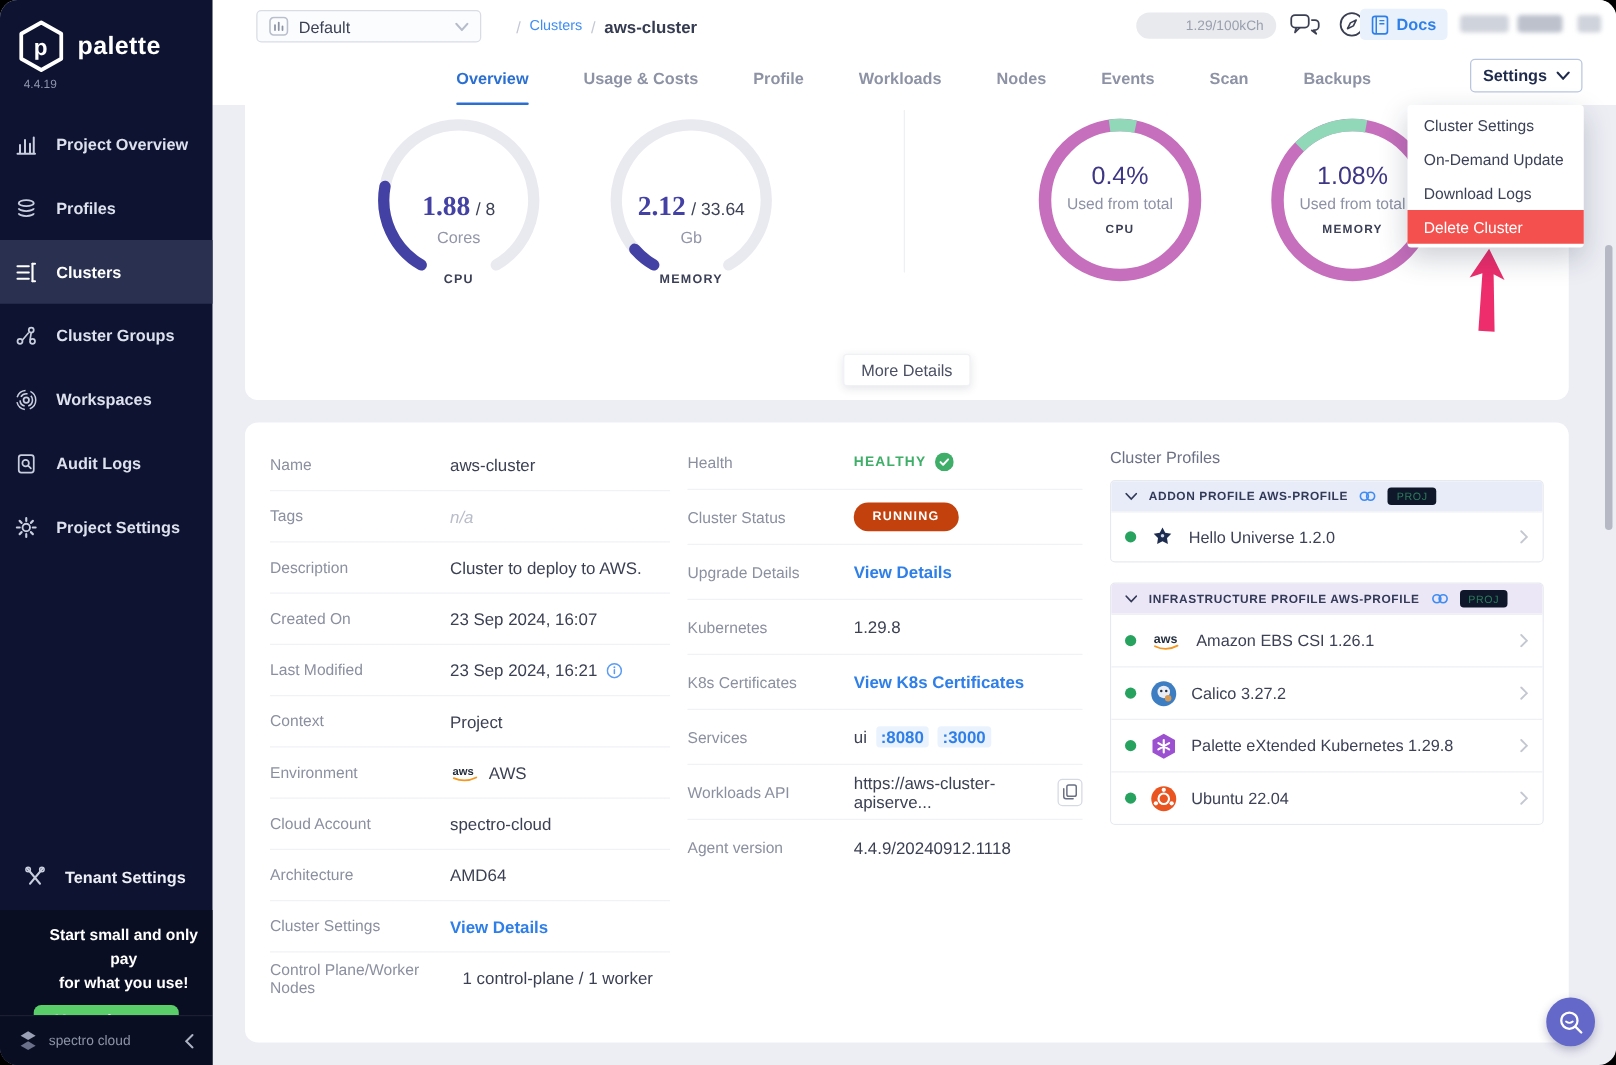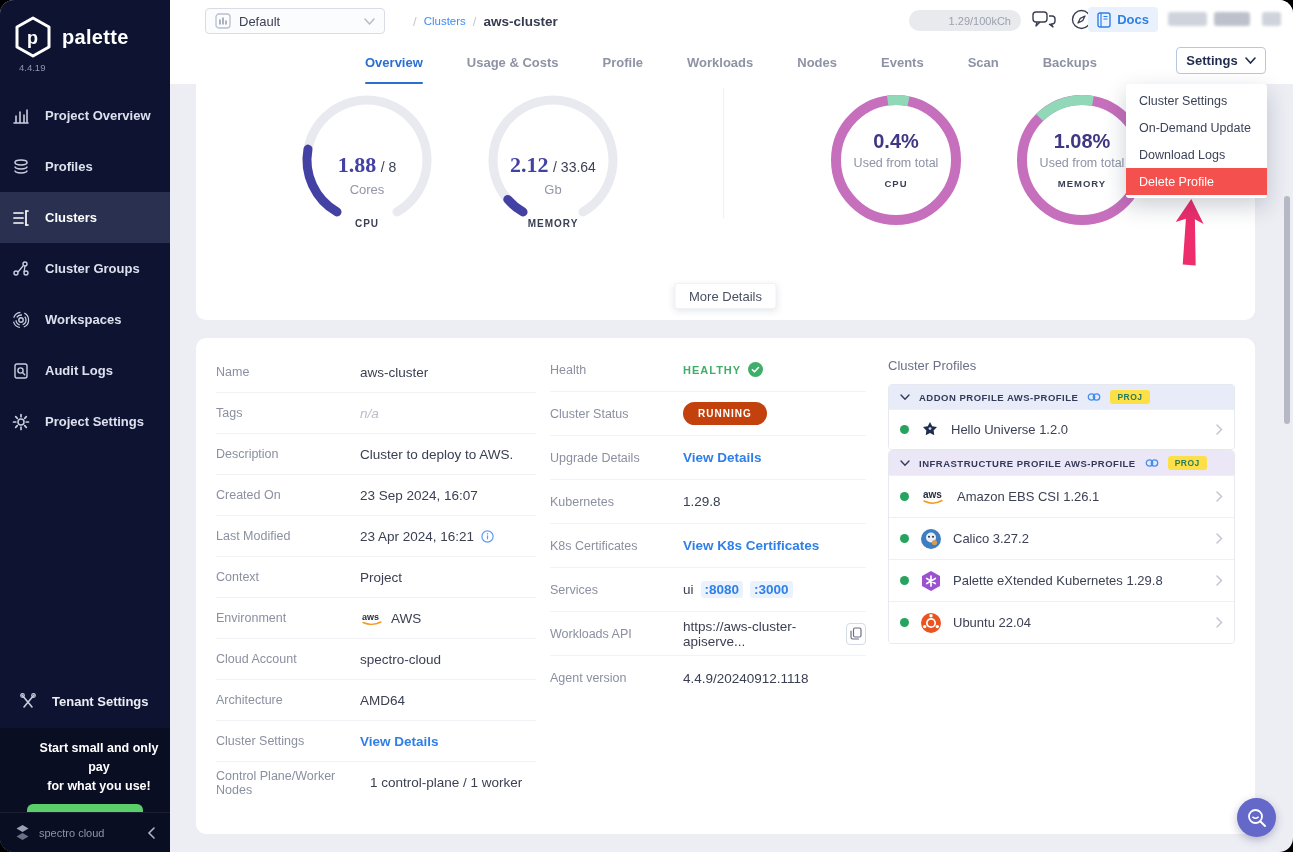--- a/index.html
+++ b/index.html
@@ -46,21 +46,21 @@
 
   
   .card-top { position:absolute; left:196px; top:84px; width:1059px; height:236px; background:#fff; border-radius:0 0 10px 10px; }
   .gauge { position:absolute; width:140px; height:150px; }
   .g-text { position:absolute; left:0; right:0; top:62px; text-align:center; }
   .g-val { font-size:22px; font-weight:700; color:#4342a4;font-family:Liberation Serif, serif; }
   .g-total { font-size:14px; color:#3c4155; }
   .g-unit { font-size:13px; color:#9296a8; margin-top:4px; text-align:center; }
   .g-label { position:absolute; left:0; right:0; bottom:11px; text-align:center; font-size:10px; font-weight:700; color:#3a3f55; letter-spacing:1px; }
   .d-text { position:absolute; left:0; right:0; top:40px; text-align:center; }
-  .d-val { font-size:20px; font-weight:700; color:#3e3784; }
+  .d-val { font-size:20px; font-weight:400; color:#3e3784; }
   .d-cap { font-size:12.5px; color:#8d92a6; margin-top:3px; }
   .d-label { position:absolute; left:0; right:0; top:88px; text-align:center; font-size:9.5px; font-weight:700; color:#3a3f55; letter-spacing:1px; }
   .vdivider { position:absolute; left:527px; top:4px; width:1px; height:130px; background:#eef0f6; }
   .more-btn { position:absolute; left:50%; transform:translateX(-50%); top:199px; height:26px; padding:0 14px; background:#fff; border:1px solid #f0f1f5; border-radius:3px; box-shadow:0 2px 7px rgba(40,50,80,.12); font-size:13px; color:#4a4f63; cursor:pointer; font-family:inherit; }
 
   
   .card-main { position:absolute; left:196px; top:338px; width:1059px; height:496px; background:#fff; border-radius:10px; }
   .col1 { position:absolute; left:20px; top:14px; width:320px; }
   .col2 { position:absolute; left:354px; top:10px; width:316px; }
   .drow { display:flex; align-items:center; border-bottom:1px solid #f1f2f6; }
@@ -73,26 +73,26 @@
   .muted { color:#b9bdc9; font-style:italic; }
   .link { color:#2f7fe8; cursor:pointer; font-weight:600; }
   .healthy { color:#3fae68; font-size:11px; font-weight:700; letter-spacing:1px; }
   .run-badge { background:#c2410c; color:#fff; font-size:10px; font-weight:700; letter-spacing:1px; border-radius:13px; padding:6px 15px; }
   .port { background:#eaf3fd; color:#2f7fe8; border-radius:3px; padding:1px 4px; font-weight:600; cursor:pointer; }
   .copy-btn { width:22px; height:22px; border:1px solid #d5d9e3; border-radius:4px; display:flex; align-items:center; justify-content:center; cursor:pointer; background:#fff; }
 
   
   .col3 { position:absolute; left:692px; top:20px; width:347px; }
   .cp-title { font-size:13px; color:#6c7186; margin-bottom:11px; }
-  .pgroup { border:1px solid #e7e9f0; border-radius:4px; overflow:hidden; margin-bottom:0; }
+  .pgroup { border:1px solid #e7e9f0; border-radius:4px; overflow:hidden; margin-bottom:16px; }
   .pg-header { height:24px; display:flex; align-items:center; gap:9px; padding:0 11px; }
   .pg-header.addon { background:#e7ecf8; }
   .pg-header.infra { background:#ece7f7; }
   .pg-title { font-size:9.5px; font-weight:700; color:#323a58; letter-spacing:.5px; }
-  .proj-badge { background:#fde047; color:#2c7a5a; font-size:8.5px; font-weight:700; letter-spacing:.5px; border-radius:3px; padding:2px 7px; }
+  .proj-badge { background:#0f172a; color:#2c7a5a; font-size:8.5px; font-weight:400; letter-spacing:.5px; border-radius:3px; padding:2px 7px; }
   .prow { height:40px; background:#fff; border-top:1px solid #eef0f4; display:flex; align-items:center; gap:11px; padding:0 11px; cursor:pointer; }
   .pg-header.infra ~ .prow { height:42px; }
   .pdot { width:9px; height:9px; border-radius:50%; background:#27a35f; flex:none; }
   .pname { font-size:13px; color:#3c4155; }
   .prow .chev-r { margin-left:auto; display:flex; }
 
   
   .menu { position:absolute; left:1126px; top:84px; width:141px; background:#fff; border-radius:3px; box-shadow:0 8px 22px rgba(25,35,65,.22); padding:3px 0; z-index:30; }
   .menu-item { height:27px; display:flex; align-items:center; padding-left:13px; font-size:12.5px; color:#3c4257; cursor:pointer; }
   .menu-item.danger { background:#f4514e; color:#fff; }
@@ -338,21 +338,21 @@
         <span class="dlabel">Description</span>
         <span class="dvalue">Cluster to deploy to AWS.</span>
       </div>
       <div class="drow">
         <span class="dlabel">Created On</span>
         <span class="dvalue">23 Sep 2024, 16:07</span>
       </div>
       <div class="drow">
         <span class="dlabel">Last Modified</span>
         <span class="dvalue">
-          <span>23 Apr 2024, 16:21</span>
+          <span>23 Sep 2024, 16:21</span>
           <svg width="13" height="13" viewBox="0 0 13 13">
               <circle cx="6.5" cy="6.5" r="5.6" fill="none" stroke="#5b9cf5" stroke-width="1.2"></circle>
               <path d="M6.5 5.8v3" stroke="#5b9cf5" stroke-width="1.2" stroke-linecap="round"></path>
               <circle cx="6.5" cy="3.8" r=".8" fill="#5b9cf5"></circle>
             </svg>
         </span>
       </div>
       <div class="drow">
         <span class="dlabel">Context</span>
         <span class="dvalue">Project</span>
@@ -541,21 +541,21 @@
             </span>
         </div>
       </div>
     </div>
   </div>
 
   <div class="menu">
     <div class="menu-item">Cluster Settings</div>
     <div class="menu-item">On-Demand Update</div>
     <div class="menu-item">Download Logs</div>
-    <div class="menu-item danger">Delete Profile</div>
+    <div class="menu-item danger">Delete Cluster</div>
   </div>
 
   <svg class="arrow-annot" width="36" height="68" viewBox="0 0 36 68">
     <path d="M17 1 L31 25 L22 21 L26 67 L13 67 L13 21 L3 25 Z" fill="#ed2d6c" transform="rotate(4 18 34)"></path>
   </svg>
 
   <div class="scroll-thumb"></div>
 
   <div class="fab">
     <svg width="20" height="20" viewBox="0 0 20 20">

